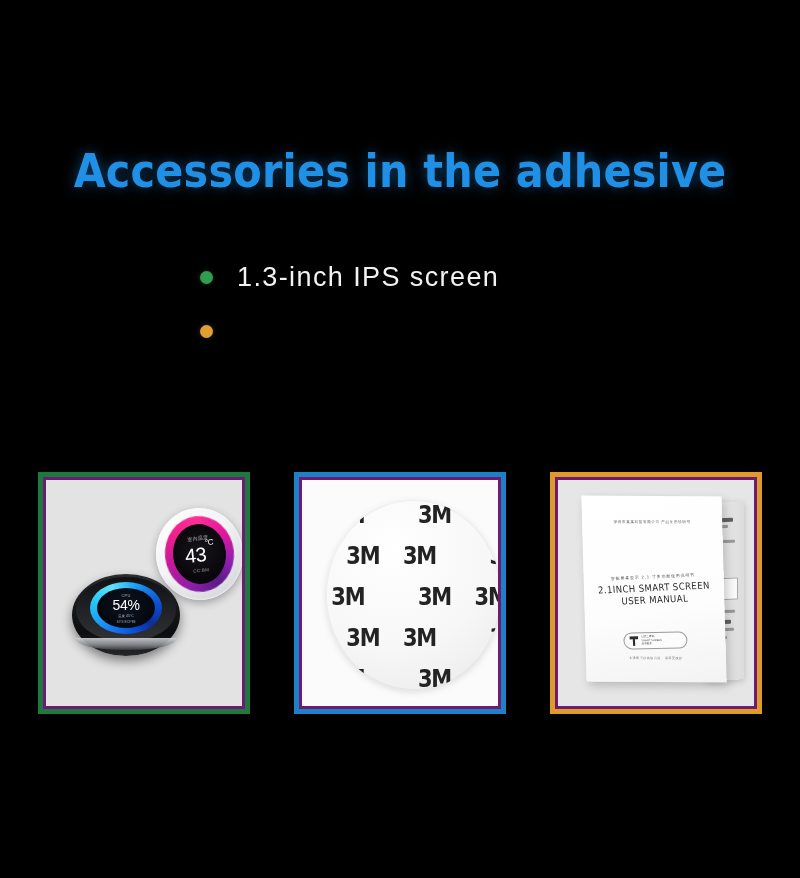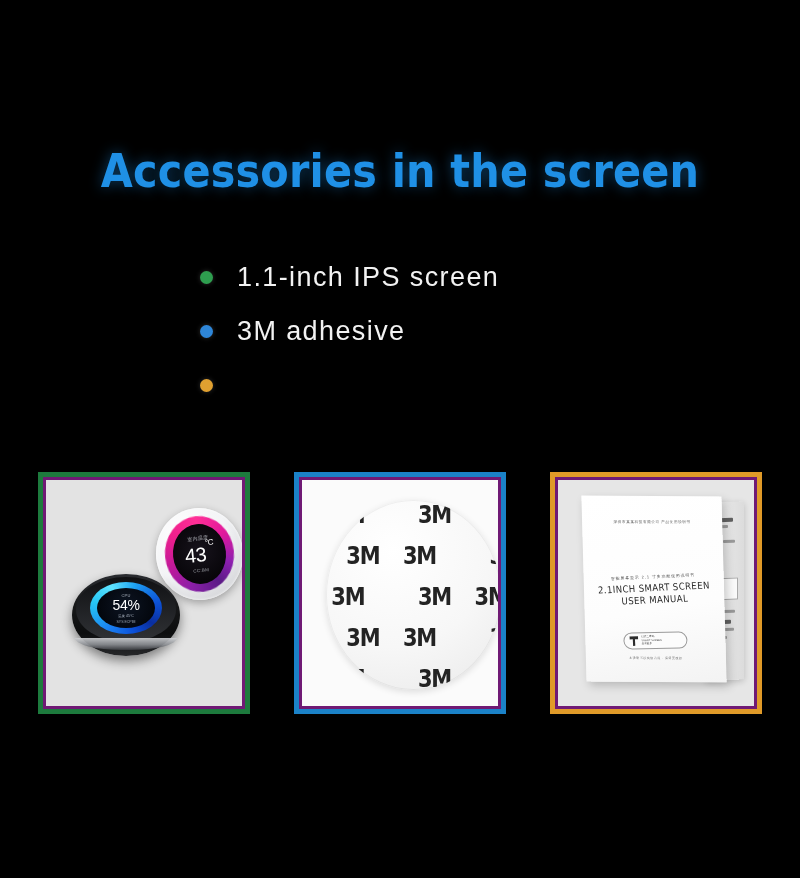--- a/index.html
+++ b/index.html
@@ -228,33 +228,29 @@
   }
   .man-badge .bt{ font-size:2.6px; color:#4a4a4a; line-height:3.4px; }
   .man-foot{
     position:absolute; left:0; right:0; top:160px; text-align:center;
     font-size:3px; color:#6c6c6c; letter-spacing:.5px;
   }
 </style>
 </head>
 <body>
 
-<div class="page-title">Accessories in the screen</div>
+<div class="page-title">Accessories in the adhesive</div>
 
 <div class="feature-list">
 
   <div class="feature-row">
     <span class="bullet-dot" style="background:#2e9e4f"></span>
-    <span class="feature-text">1.1-inch IPS screen</span>
-  </div>
-
-  <div class="feature-row">
-    <span class="bullet-dot" style="background:#2e86d8"></span>
-    <span class="feature-text">3M adhesive</span>
-  </div>
+    <span class="feature-text">1.3-inch IPS screen</span>
+  </div>
+
 
   <div class="feature-row">
     <span class="bullet-dot" style="background:#e0a030"></span>
   </div>
 
 </div>
 
 <div class="panels">
 
   <div class="panel" style="border-color:#1d7a3d">

